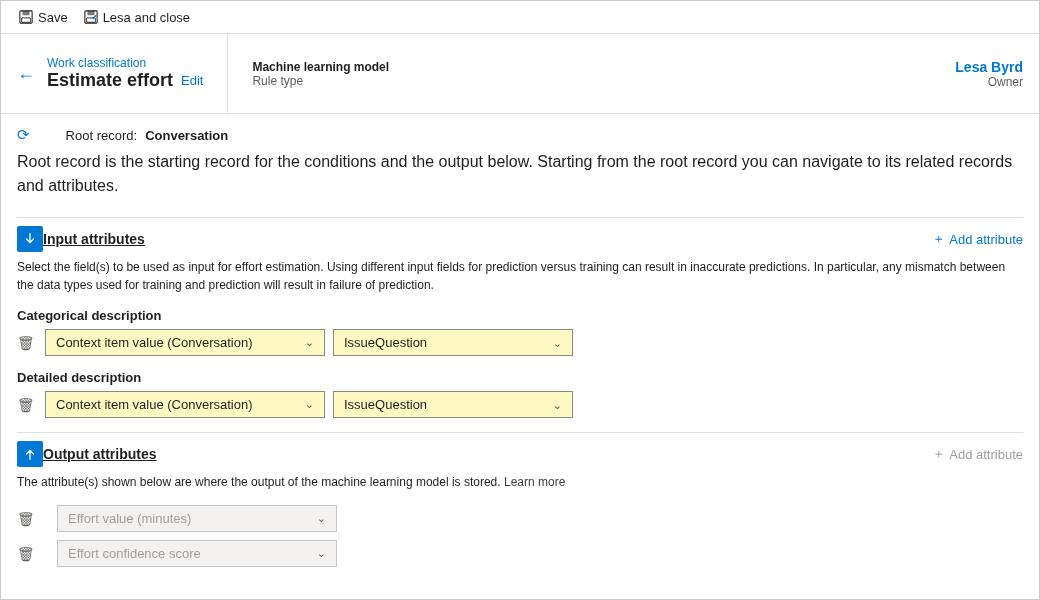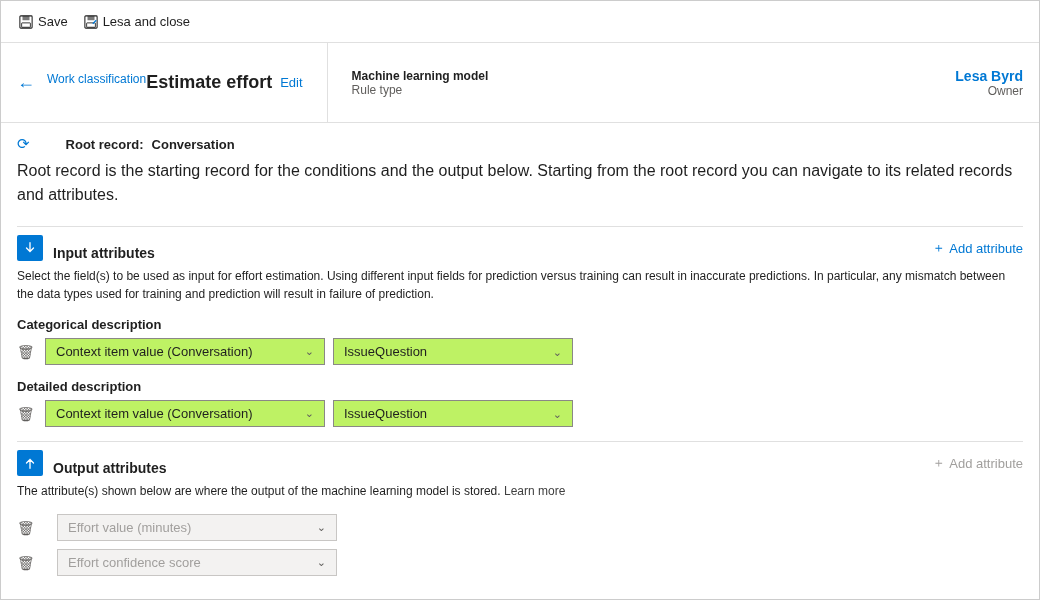--- a/index.html
+++ b/index.html
@@ -12,21 +12,21 @@
       min-height: 600px;
       border: 1px solid #ccc;
     }
 
     
     .toolbar {
       display: flex;
       align-items: center;
       padding: 4px 10px;
       border-bottom: 1px solid #e0e0e0;
-      height: 42px;
+      height: 33px;
       gap: 0;
     }
     .toolbar-btn {
       display: flex;
       align-items: center;
       gap: 5px;
       padding: 4px 8px;
       cursor: pointer;
       font-size: 13px;
       color: #1f1f1f;
@@ -49,20 +49,21 @@
       margin-right: 24px;
     }
     .back-btn {
       cursor: pointer;
       color: #0078d4;
       font-size: 18px;
       margin-right: 12px;
     }
     .breadcrumb-block {
       display: flex;
+      flex-direction: column;
       justify-content: center;
     }
     .breadcrumb-top {
       font-size: 12px;
       color: #0078d4;
       cursor: pointer;
     }
     .breadcrumb-main {
       font-size: 18px;
       font-weight: 600;
@@ -125,21 +126,21 @@
       gap: 8px;
       font-size: 13px;
       color: #1f1f1f;
       margin-bottom: 6px;
     }
     .root-record-icon {
       color: #0078d4;
       font-size: 15px;
     }
     .root-record-text {
-      font-weight: 700;
+      font-weight: 400;
       padding-left: 28px;
     }
     .root-record-value {
       font-weight: 600;
     }
     .root-record-desc {
       font-size: 16px;
       color: #1f1f1f;
       margin-bottom: 19px;
       line-height: 1.5;
@@ -151,22 +152,22 @@
       margin-bottom: 8px;
     }
     .section-header {
       display: flex;
       align-items: center;
       justify-content: space-between;
       padding: 8px 0 6px 0;
     }
     .section-title-group {
       display: flex;
-      align-items: flex-end;
-      gap: 10px;
+      align-items: center;
+      text-decoration: underline;
     }
     .section-icon {
       width: 26px;
       height: 26px;
       background: #0078d4;
       border-radius: 2px;
       display: flex;
       align-items: center;
       justify-content: center;
       color: white;
@@ -221,21 +222,21 @@
       width: 20px;
       flex-shrink: 0;
     }
     .dropdown-select {
       display: flex;
       align-items: center;
       justify-content: space-between;
       border: 1px solid #8a8886;
       padding: 5px 10px;
       cursor: pointer;
-      background: #bef264;
+      background: #fef9c3;
       font-size: 13px;
       color: #1f1f1f;
     }
     .dropdown-select.wide {
       width: 280px;
     }
     .dropdown-select.medium {
       width: 240px;
       align-items: flex-end;
     }

